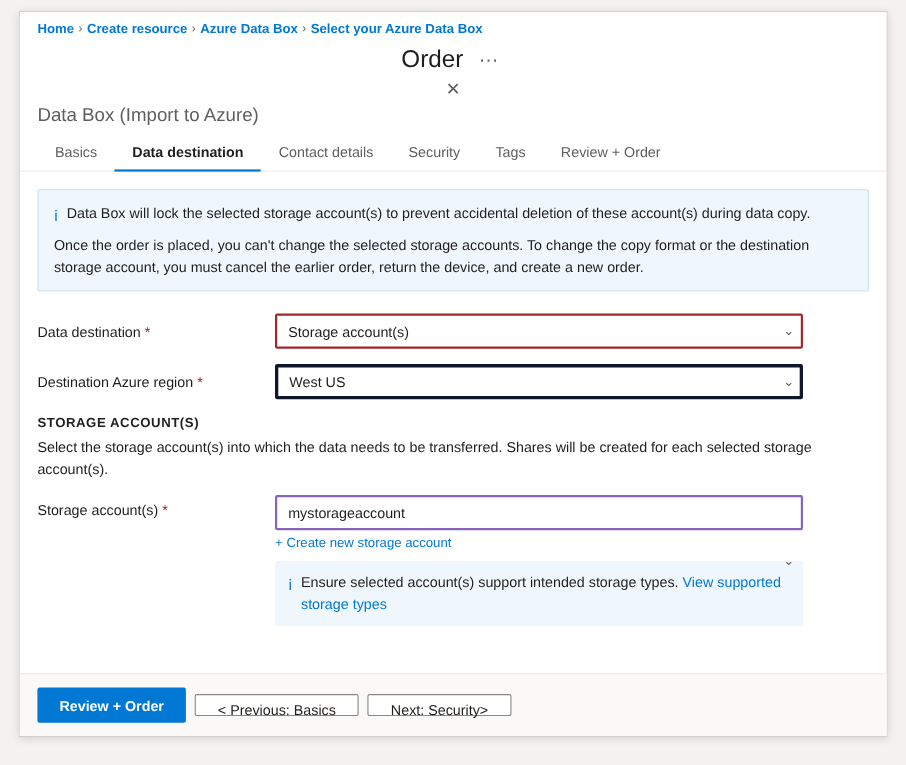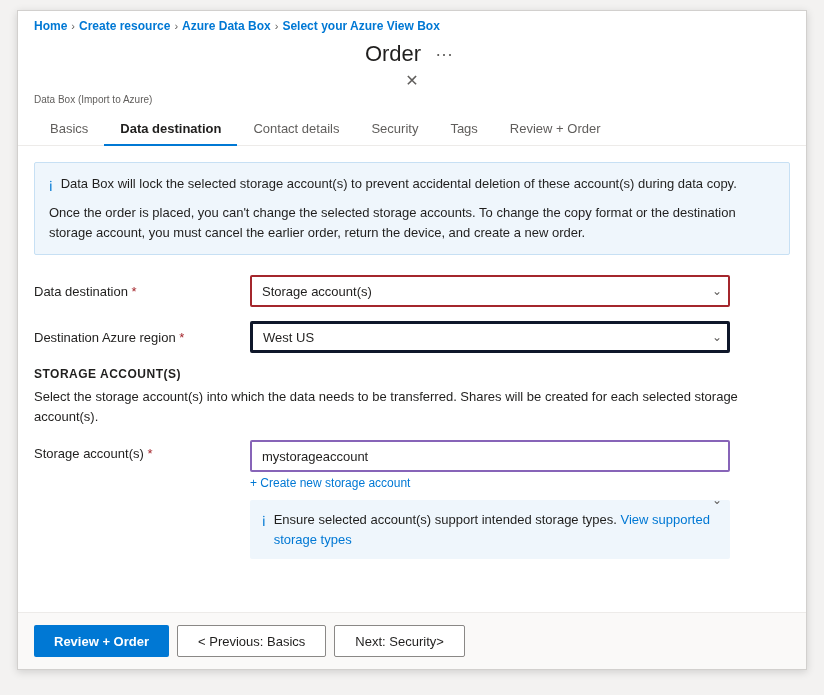--- a/index.html
+++ b/index.html
@@ -64,21 +64,21 @@
     .close-btn {
       font-size: 16px;
       color: #605e5c;
       cursor: pointer;
       background: none;
       border: none;
       padding: 4px 8px;
     }
     .subtitle {
       padding: 0 16px 8px 16px;
-      font-size: 10px;
+      font-size: 17px;
       color: #605e5c;
     }
     .tab-bar {
       display: flex;
       border-bottom: 1px solid #edebe9;
       padding: 0 16px;
       gap: 0;
     }
     .tab {
       padding: 8px 16px;
@@ -234,40 +234,40 @@
       font-weight: 600;
     }
     .btn-secondary {
       background: #fff;
       color: #201f1e;
       border: 1px solid #8a8886;
       padding: 6px 20px;
       font-size: 13px;
       cursor: pointer;
       border-radius: 2px;
-      height: 32px;
+      height: 20px;
     }
     .select-with-purple {
       border-color: #8764b8 !important;
       border-width: 2px;
     }
   </style>
 </head>
 <body>
 
 <div class="window">
 
   <div class="breadcrumb">
     <a>Home</a>
     <span class="breadcrumb-sep">›</span>
     <a>Create resource</a>
     <span class="breadcrumb-sep">›</span>
     <a>Azure Data Box</a>
     <span class="breadcrumb-sep">›</span>
-    <a>Select your Azure View Box</a>
+    <a>Select your Azure Data Box</a>
   </div>
 
   <div class="header-row">
     <div class="title-area">
       <span class="title">Order</span>
       <button class="ellipsis-btn">···</button>
     </div>
     <button class="close-btn">✕</button>
   </div>
   <div class="subtitle">Data Box (Import to Azure)</div>

